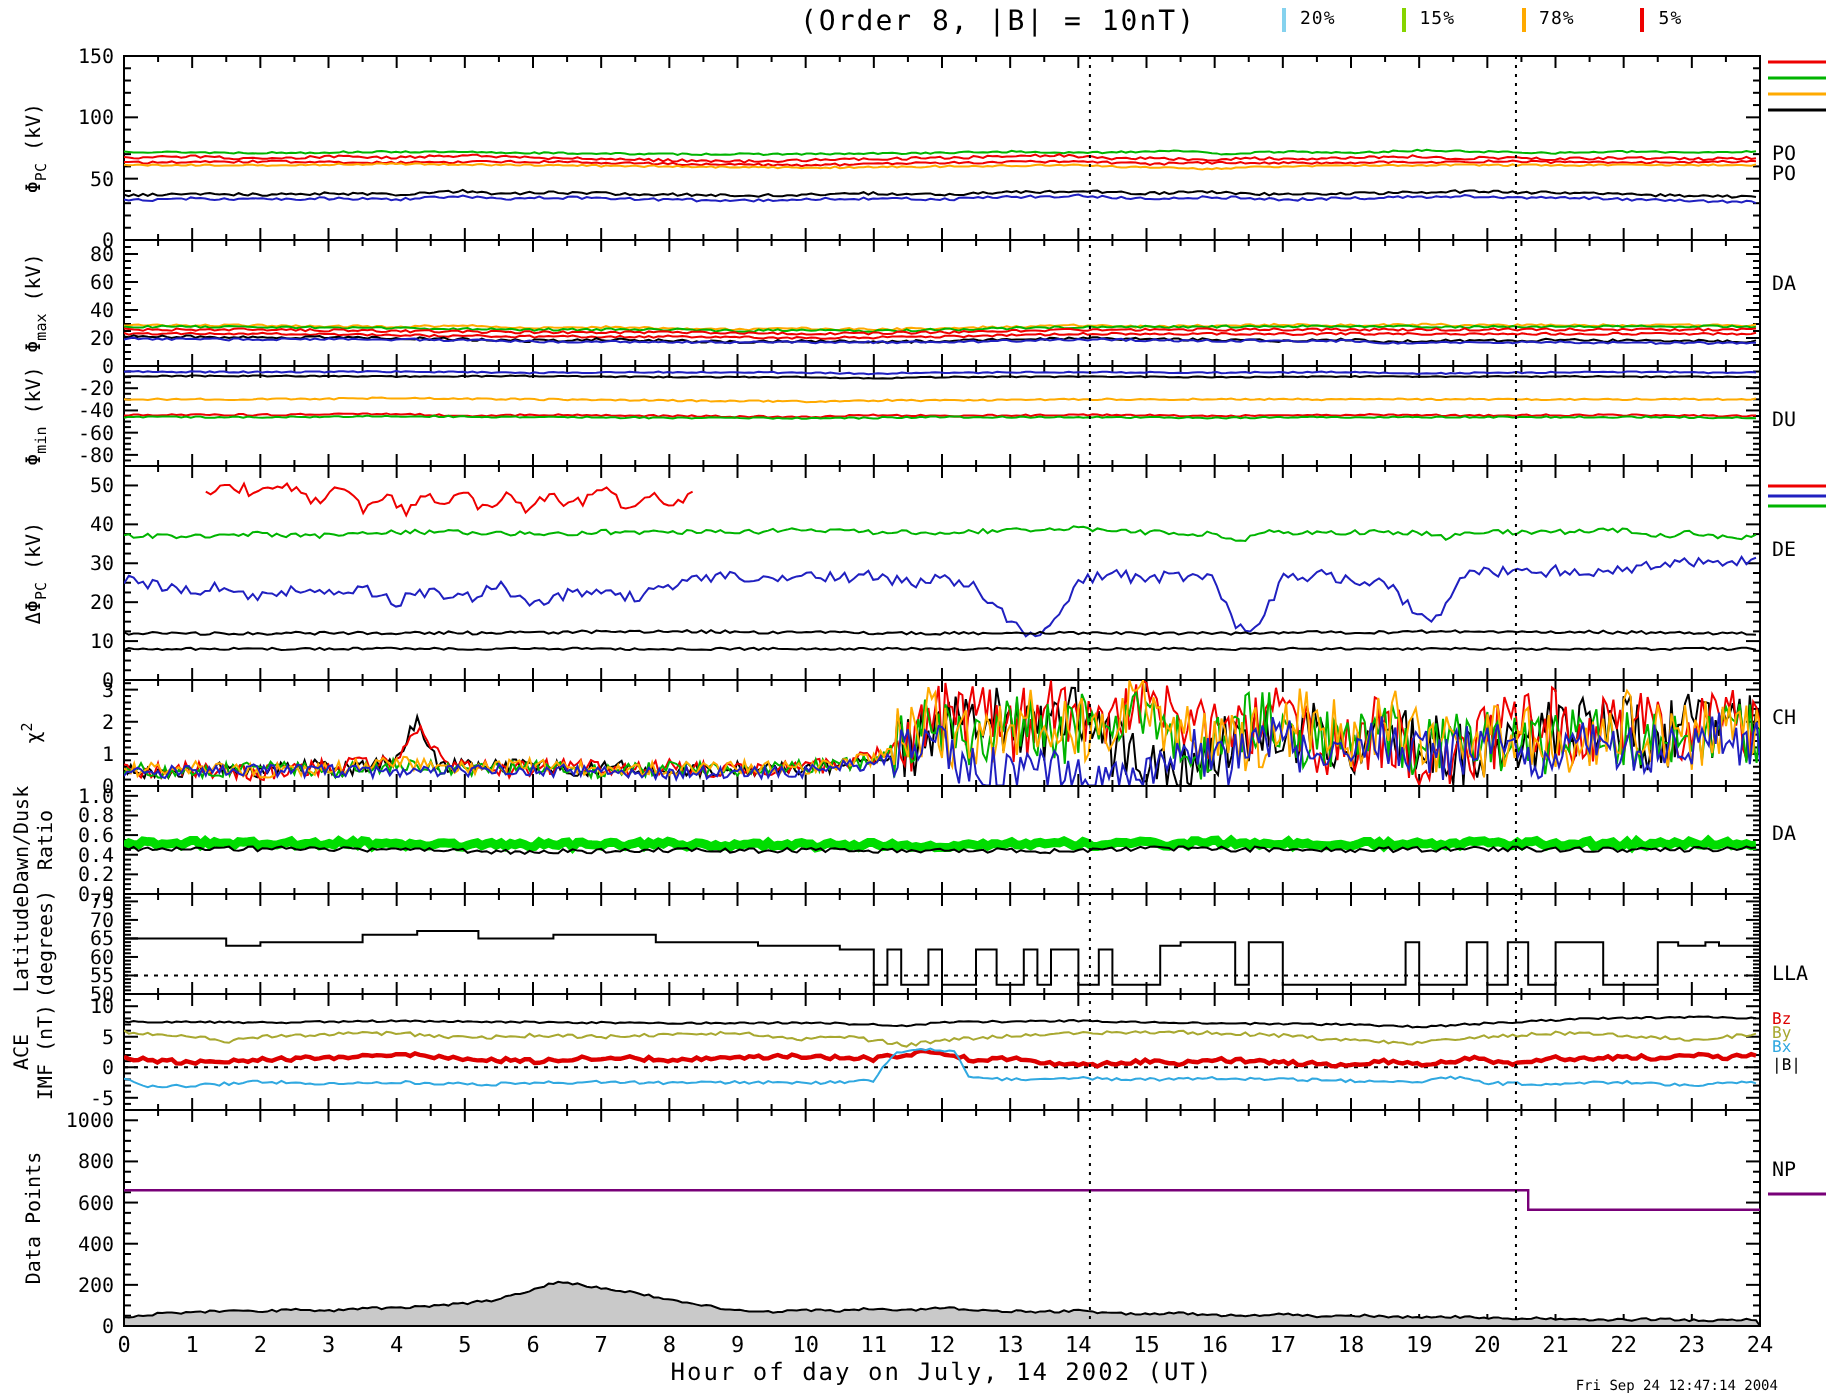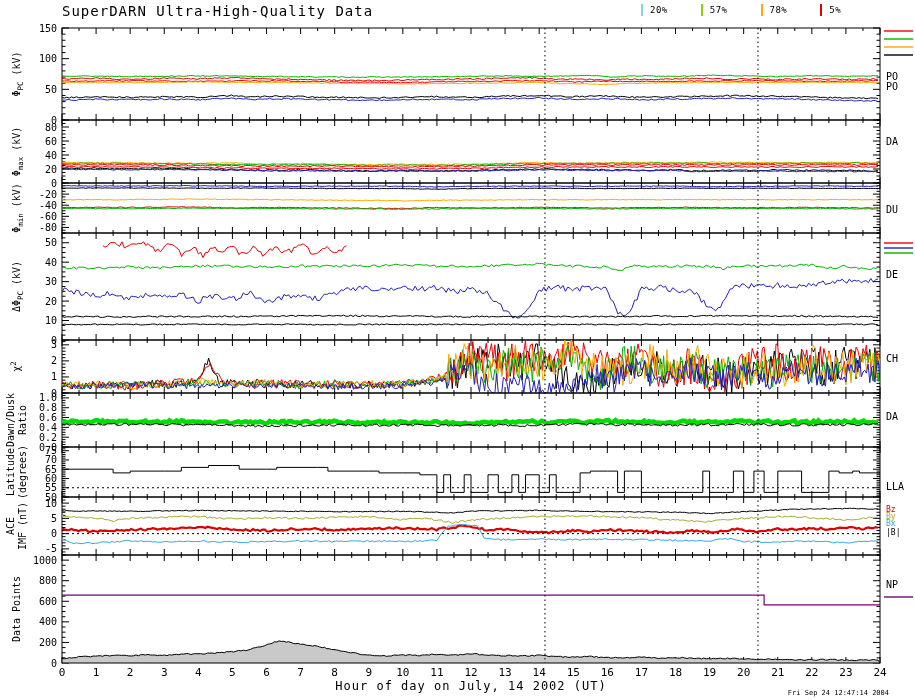--- a/index.html
+++ b/index.html
@@ -14,29 +14,29 @@
   .leg-label{font-size:9px;letter-spacing:0.5px;}
   #xlabel{position:absolute;left:0;top:679px;width:942px;text-align:center;font-size:12px;letter-spacing:1px;}
   #stamp{position:absolute;right:26px;top:689px;font-size:7px;}
   svg{position:absolute;left:0;top:0;}
   text{font-family:"DejaVu Sans Mono",monospace;}
 </style>
 </head>
 <body>
 
 <div id="screen">
-  <div id="title" class="hdr">SuperDARN Ultra-High-Quality Data</div>
+  <div id="subtitle" class="hdr">(Order 8, |B| = 10nT)</div>
   <div id="legend">
       <div class="leg-item">
         <span class="leg-swatch" style="background: rgb(133, 210, 238);"></span>
         <span class="leg-label">20%</span>
       </div>
       <div class="leg-item">
         <span class="leg-swatch" style="background: rgb(134, 212, 0);"></span>
-        <span class="leg-label">57%</span>
+        <span class="leg-label">15%</span>
       </div>
       <div class="leg-item">
         <span class="leg-swatch" style="background: rgb(255, 170, 0);"></span>
         <span class="leg-label">78%</span>
       </div>
       <div class="leg-item">
         <span class="leg-swatch" style="background: rgb(238, 0, 0);"></span>
         <span class="leg-label">5%</span>
       </div>
     </div>

